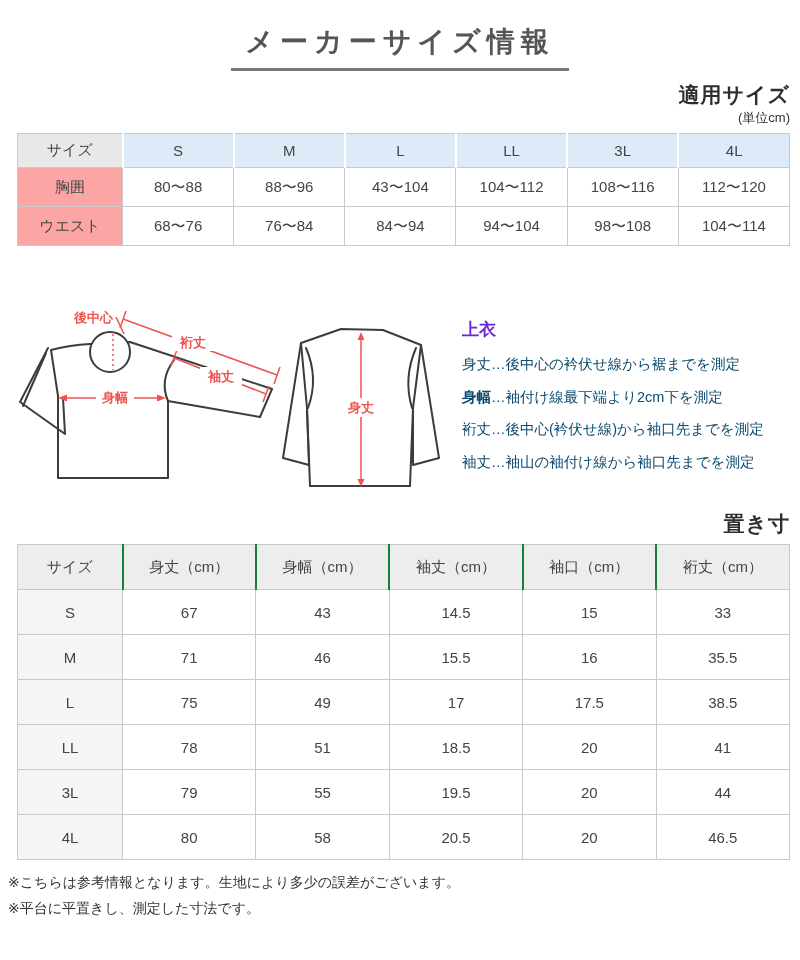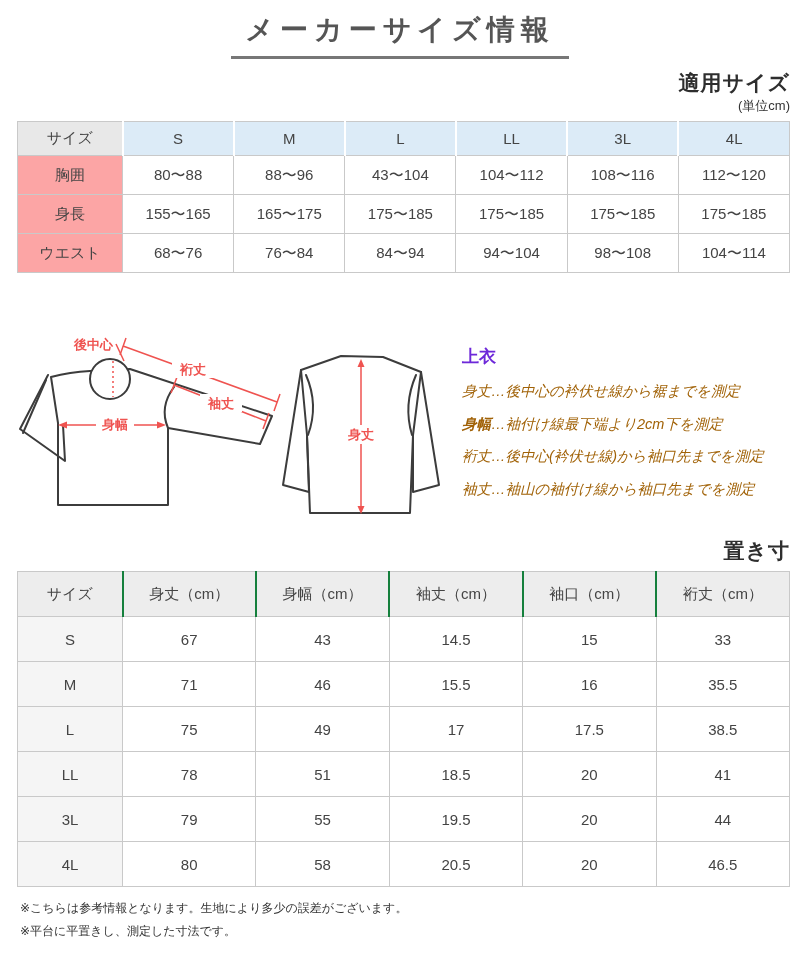--- a/index.html
+++ b/index.html
@@ -1,21 +1,21 @@
 <!DOCTYPE html>
 <html lang="ja"><head>
 <meta charset="utf-8">
 <style>
   html,body{margin:0;padding:0;background:#fff;}
   .page{
     position:relative;width:800px;height:960px;overflow:hidden;background:#fff;
     font-family:"Liberation Sans","DejaVu Sans",sans-serif;color:#333;
   }
   
-  .title-wrap{text-align:center;padding-top:10px;margin:0;}
+  .title-wrap{text-align:center;padding-top:22px;margin:0;}
   .page-title{
     display:inline-block;font-size:28px;font-weight:bold;letter-spacing:6px;color:#555;
     border-bottom:3px solid #777;padding:0 14px 7px;
   }
   
   .sec-head{display:flex;justify-content:space-between;align-items:flex-end;margin:10px 10px 6px 8px;flex-direction:column;}
   .sec-title{font-size:21px;font-weight:bold;color:#2e2e2e;margin:0;letter-spacing:1px;}
   .unit-note{font-size:13px;color:#333;}
   
   table{border-collapse:collapse;table-layout:fixed;width:773px;margin-left:17px;}
@@ -36,25 +36,25 @@
   .t2 thead th{background:#ededed;border-left:2px solid #15803d;}
   .t2 thead th:first-child{border-left:1px solid #c9c9c9;}
   .t2 tbody th{background:#f5f5f5;}
   .t2 tbody td{background:#fff;}
   
   .diagram-row{display:flex;margin:44px 0 0 10px;}
   .measure-svg{flex:0 0 450px;}
   .measure-svg text{font-size:13px;font-weight:bold;}
   .legend{margin-left:2px;padding-top:28px;width:330px;}
   .legend-heading{font-size:17px;font-weight:bold;color:#6d28d9;margin:0 0 14px;}
-  .legend-line{margin:0 0 13px;font-size:14.5px;line-height:1.35;color:#a16207;font-style:italic;}
+  .legend-line{margin:0 0 13px;font-size:14.5px;line-height:1.35;color:#0c4a6e;}
   .legend-line .term-bold{font-weight:bold;}
   
   .notes{margin:12px 8px 0;}
-  .note-line{margin:0 12px 5px;font-size:12px;line-height:1.5;color:#333;}
+  .note-line{margin:0 0 5px;font-size:14px;line-height:1.5;color:#333;}
 </style>
 </head>
 <body>
 
 <div class="page">
 
   <h1 class="title-wrap">
     <span class="page-title">メーカーサイズ情報</span>
   </h1>
 
@@ -86,29 +86,20 @@
       </thead>
       <tbody>
         <tr>
           <th>胸囲</th>
           <td>80〜88</td>
           <td>88〜96</td>
           <td>43〜104</td>
           <td>104〜112</td>
           <td>108〜116</td>
           <td>112〜120</td>
-        </tr>
-        <tr>
-          <th>身長</th>
-          <td>155〜165</td>
-          <td>165〜175</td>
-          <td>175〜185</td>
-          <td>175〜185</td>
-          <td>175〜185</td>
-          <td>175〜185</td>
         </tr>
         <tr>
           <th>ウエスト</th>
           <td>68〜76</td>
           <td>76〜84</td>
           <td>84〜94</td>
           <td>94〜104</td>
           <td>98〜108</td>
           <td>104〜114</td>
         </tr>

